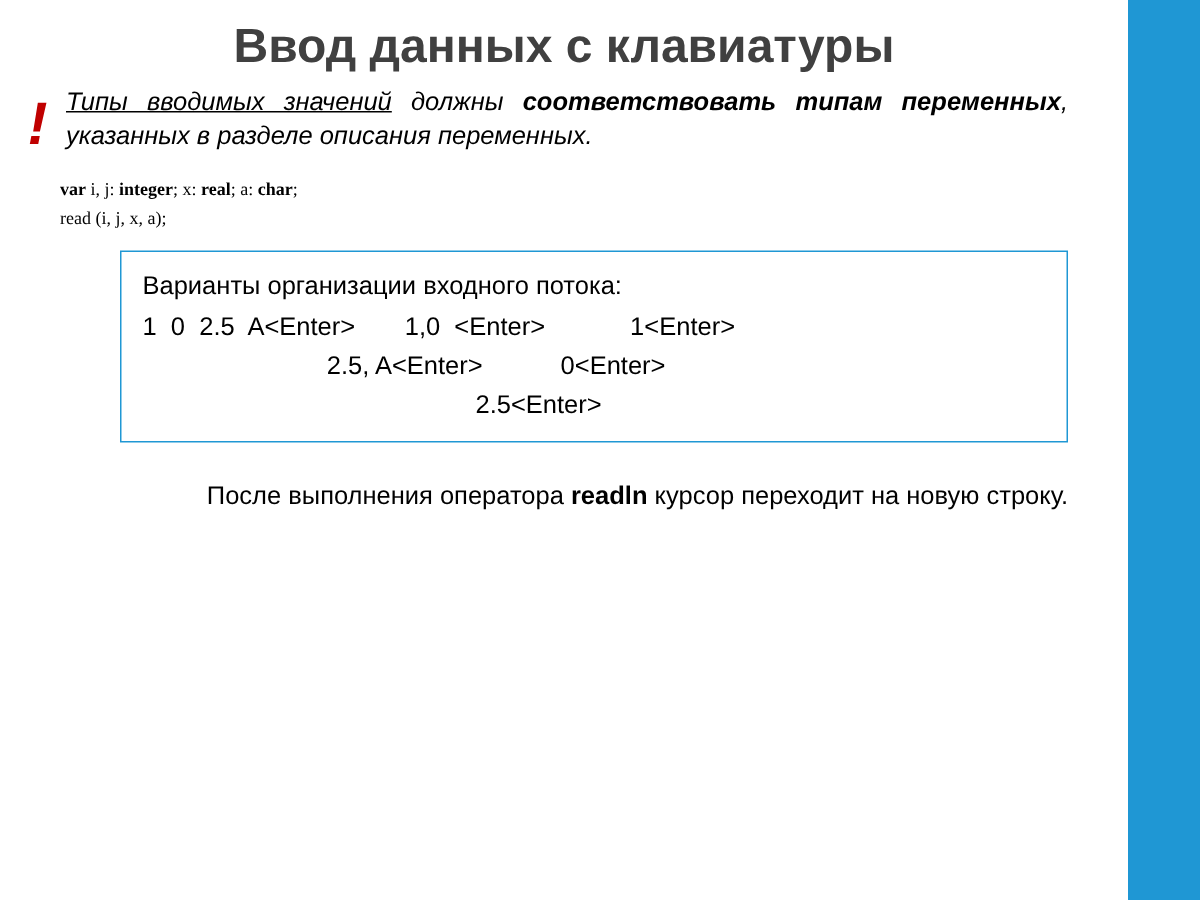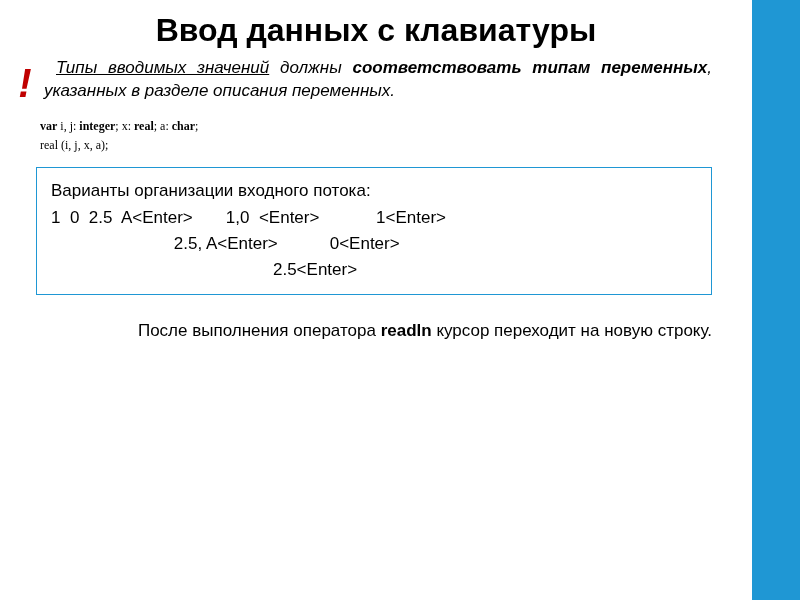--- a/index.html
+++ b/index.html
@@ -1,26 +1,26 @@
 <!DOCTYPE html>
 <html><head>
 <meta charset="utf-8">
 <style>
 * { margin: 0; padding: 0; box-sizing: border-box; }
 body { width: 800px; height: 600px; font-family: Arial, sans-serif; background: #fff; overflow: hidden; position: relative; }
 .right-bar { position: absolute; right: 0; top: 0; width: 48px; height: 600px; background: #1f97d4; }
 .slide { width: 752px; height: 600px; position: relative; padding: 0; }
-.title { color: #000000; font-size: 32px; font-weight: bold; text-align: center; padding: 12px 0 8px 0; }
+.title { color: #404040; font-size: 32px; font-weight: bold; text-align: center; padding: 12px 0 8px 0; }
 .intro-row { display: flex; align-items: flex-start; padding: 0 40px 8px 10px; }
 .bang { color: #c00000; font-size: 40px; font-weight: bold; font-style: italic; width: 30px; text-align: center; line-height: 1; margin-top: 6px; }
 .intro-text { font-size: 17px; font-style: italic; text-align: justify; line-height: 1.35; flex: 1; padding-left: 4px; }
-.intro-text .u { text-decoration: underline; margin-left: 12px; }
+.intro-text .u { text-decoration: underline; }
 .intro-text b { font-weight: bold; }
 .code-block { padding: 6px 40px 6px 40px; font-family: "Times New Roman", serif; font-size: 12px; line-height: 1.6; }
-.box { margin: 6px 40px 14px 36px; border: 1px solid #1f97d4; padding: 10px 14px; font-size: 17px; line-height: 1.55; font-family: Arial, sans-serif; }
+.box { margin: 6px 40px 14px 80px; border: 1px solid #1f97d4; padding: 10px 14px; font-size: 17px; line-height: 1.55; font-family: Arial, sans-serif; }
 .box .line { white-space: pre; }
 .note { padding: 10px 40px 10px 40px; font-size: 17px; line-height: 1.4; text-align: right; }
 .footer { position: absolute; left: 0; bottom: 0; width: 752px; height: 42px; background: #1f97d4; color: #fff; display: flex; align-items: center; padding: 0 14px; }
 .footer-text { font-size: 18px; font-weight: bold; flex: 1; }
 .ff-icon { width: 28px; height: 28px; background: #fff; border-radius: 4px; display: flex; align-items: center; justify-content: center; margin-right: 8px; box-shadow: 0 1px 2px rgba(0,0,0,0.3); }
 .ff-icon svg { display: block; }
 .quiz { font-size: 10px; color: #3b3b7a; text-decoration: underline; }
 </style>
 </head>
 <body>
@@ -35,21 +35,21 @@
     <div class="bang">!</div>
     <div class="intro-text">
       <span class="u">Типы вводимых значений</span><span> должны </span><b><span>соответствовать типам переменных</span></b><span>, указанных в разделе описания переменных.</span>
     </div>
   </div>
 
   <div class="code-block">
     <div>
       <b><span>var</span></b><span> i, j: </span><b><span>integer</span></b><span>; x: </span><b><span>real</span></b><span>; a: </span><b><span>char</span></b><span>;</span>
     </div>
-    <div>real (i, j, x, a);</div>
+    <div>read (i, j, x, a);</div>
   </div>
 
   <div class="box">
     <div class="line">Варианты организации входного потока:</div>
     <div class="line">1  0  2.5  A&lt;Enter&gt;       1,0  &lt;Enter&gt;            1&lt;Enter&gt;</div>
     <div class="line">                          2.5, A&lt;Enter&gt;           0&lt;Enter&gt;</div>
     <div class="line">                                               2.5&lt;Enter&gt;</div>
   </div>
 
   <div class="note">

